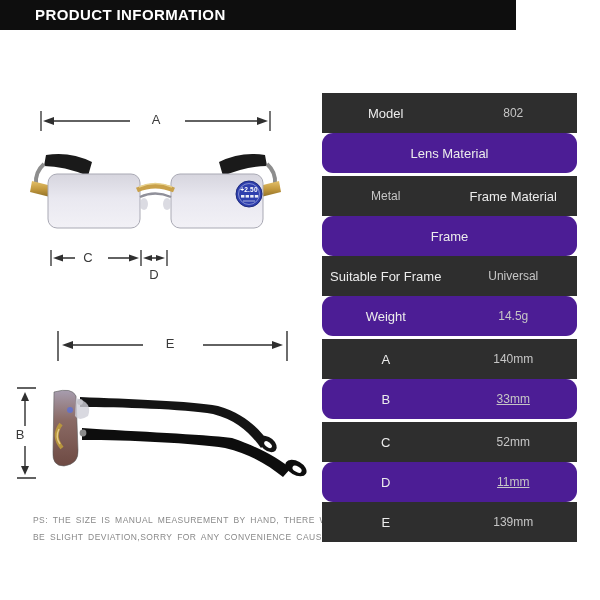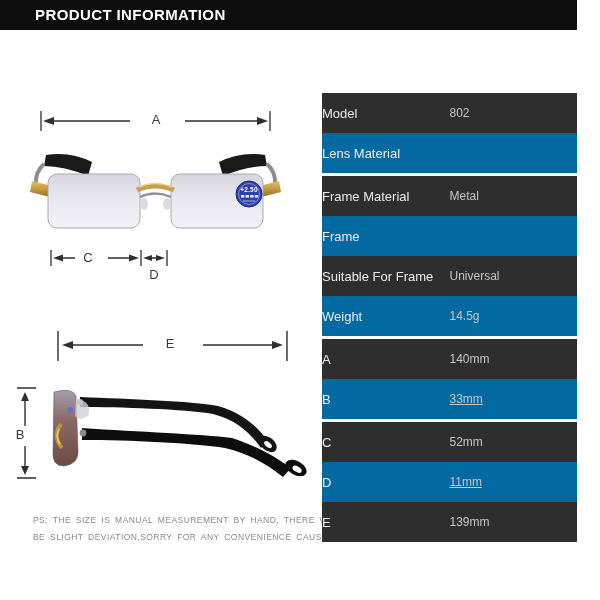--- a/index.html
+++ b/index.html
@@ -2,21 +2,21 @@
 <html><head>
 <meta charset="utf-8">
 <style>
   html,body{margin:0;padding:0;}
   body{
     width:600px;height:600px;position:relative;overflow:hidden;
     background:#ffffff;font-family:"Liberation Sans", sans-serif;
   }
   
   .header{
-    position:absolute;left:0;top:0;width:577px;height:30px;
+    position:absolute;left:0;top:0;width:516px;height:30px;
     background:#0e0e0e;
   }
   .header .title{
     display:block;line-height:30px;padding-left:35px;
     color:#ffffff;font-size:15px;font-weight:bold;letter-spacing:.4px;
   }
   
   .diagram{
     position:absolute;left:0;top:30px;width:322px;height:570px;background:#ffffff;
   }
@@ -36,22 +36,22 @@
   .note-2{top:502px;}
   
   .spec-table{
     position:absolute;left:322px;top:93px;width:255px;
     display:flex;flex-direction:column;
   }
   .group{display:flex;flex-direction:column;}
   .group + .group{margin-top:3px;}
   .row{height:40px;display:flex;align-items:center;}
   .row.dark{background:#2e2e2e;}
-  .row.light{background:#0369a1;}
-  .cell{flex:1;text-align:left;}
+  .row.light{background:#4c1d95;border-radius:11px;}
+  .cell{flex:1;text-align:center;}
   .cell.label{color:#ececec;font-size:13px;}
   .cell.value{color:#c6c6c6;font-size:12px;}
   .v-big{font-size:19px;color:#8f8f8f;}
   .v-xbig{font-size:21px;color:#979797;}
   .v-norm{font-size:14px;color:#d9d9d9;}
   .v-mm-light{font-size:16px;color:#c6c6c6;}
   .v-mm-dim{font-size:16px;color:#9c9c9c;text-decoration:underline;}
 </style>
 </head>
 <body>
@@ -186,22 +186,22 @@
       <span class="cell label">Model</span>
       <span class="cell value v-big">802</span>
     </div>
     <div class="row light">
       <span class="cell label">Lens Material</span>
     </div>
   </div>
 
   <div class="group">
     <div class="row dark">
+      <span class="cell value v-big">Metal</span>
       <span class="cell label">Frame Material</span>
-      <span class="cell value v-big">Metal</span>
     </div>
     <div class="row light">
       <span class="cell label">Frame</span>
     </div>
     <div class="row dark">
       <span class="cell label">Suitable For Frame</span>
       <span class="cell value v-norm">Universal</span>
     </div>
     <div class="row light">
       <span class="cell label">Weight</span>

